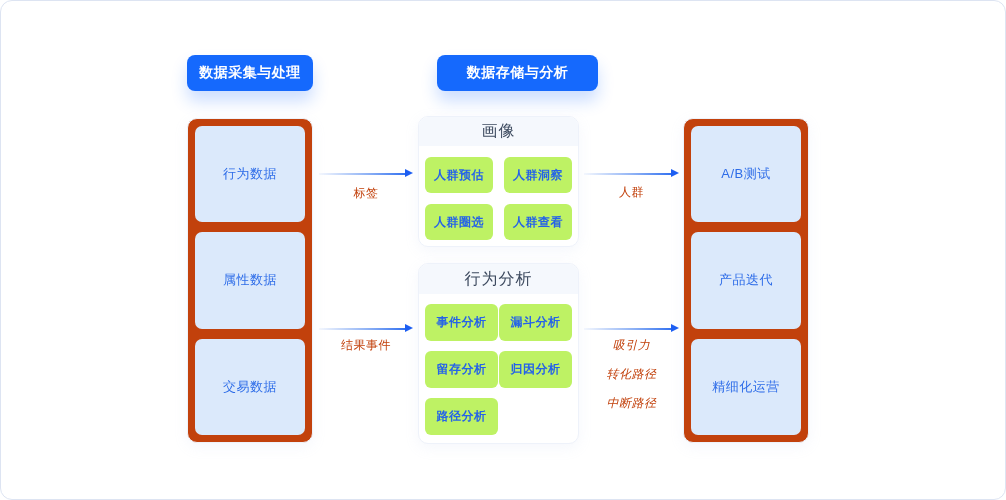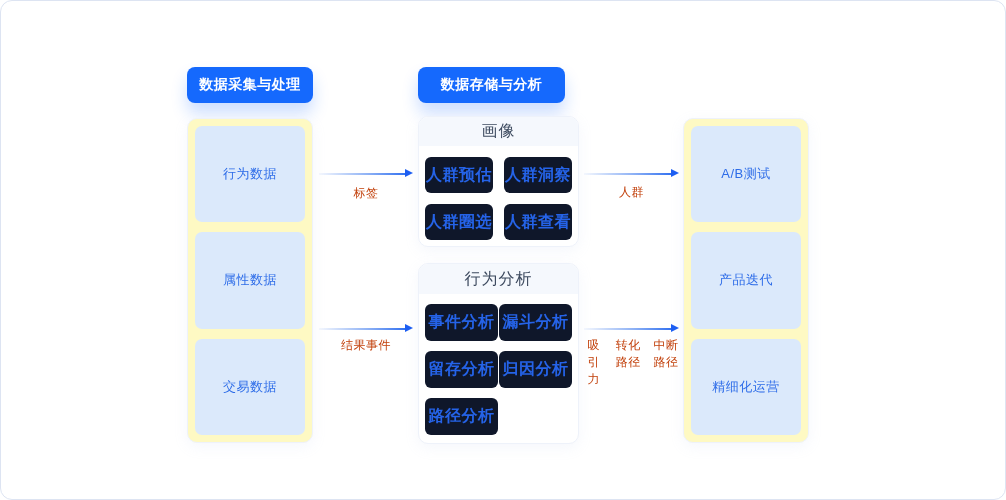--- a/index.html
+++ b/index.html
@@ -24,29 +24,28 @@
     background: #1569fd;
     border-radius: 8px;
     color: #ffffff;
     font-size: 14px;
     font-weight: 700;
     letter-spacing: 0.5px;
     display: flex;
     align-items: center;
     justify-content: center;
     box-shadow: 0 10px 16px rgba(21, 105, 253, 0.22);
-    margin-top: 12px;
   }
 
   
   .panel {
     position: absolute;
     top: 117px;
     height: 325px;
-    background: #fef9c3;
+    background: #c2410c;
     border: 1px solid #eef2fa;
     border-radius: 10px;
     box-shadow: 0 4px 14px rgba(176, 192, 228, 0.12);
     padding: 7px;
     display: flex;
     flex-direction: column;
     gap: 10px;
   }
   .node {
     flex: 1;
@@ -87,24 +86,24 @@
   .card.behavior { top: 262px; height: 181px; }
   .card.behavior .card-header { height: 30px; }
 
   .chips {
     display: grid;
     grid-template-columns: 1fr 1fr;
   }
   .card.portrait .chips { padding: 11px 6px 8px; gap: 11px; grid-auto-rows: 36px; }
   .card.behavior .chips { padding: 10px 6px 10px; gap: 10px 1px; grid-auto-rows: 37px; }
   .chip {
-    background: #0f172a;
+    background: #bef264;
     border-radius: 6px;
     color: #2563e8;
-    font-size: 16px;
+    font-size: 12px;
     font-weight: 600;
     letter-spacing: 0.5px;
     display: flex;
     align-items: center;
     justify-content: center;
   }
 
   
   .arrow { position: absolute; height: 9px; }
   .arrow .line {
@@ -121,29 +120,29 @@
     border-top: 4.5px solid transparent;
     border-bottom: 4.5px solid transparent;
   }
   .arrow-label {
     position: absolute;
     color: #c2410c;
     font-size: 12px;
     letter-spacing: 0.5px;
     text-align: center;
   }
-  .label-stack { display: flex; flex-direction: row; gap: 12px; }
+  .label-stack { display: flex; flex-direction: column; gap: 12px; font-style: italic; }
 </style>
 </head>
 <body>
 
 <div class="canvas">
 
   <div class="pill" style="left:186px; width:126px;">数据采集与处理</div>
-  <div class="pill" style="left:417px; width:147px;">数据存储与分析</div>
+  <div class="pill" style="left:436px; width:161px;">数据存储与分析</div>
 
   <div class="panel" style="left:186px; width:126px;">
     <div class="node">行为数据</div>
     <div class="node">属性数据</div>
     <div class="node">交易数据</div>
   </div>
 
   <div class="card portrait">
     <div class="card-header">画像</div>
     <div class="chips">

